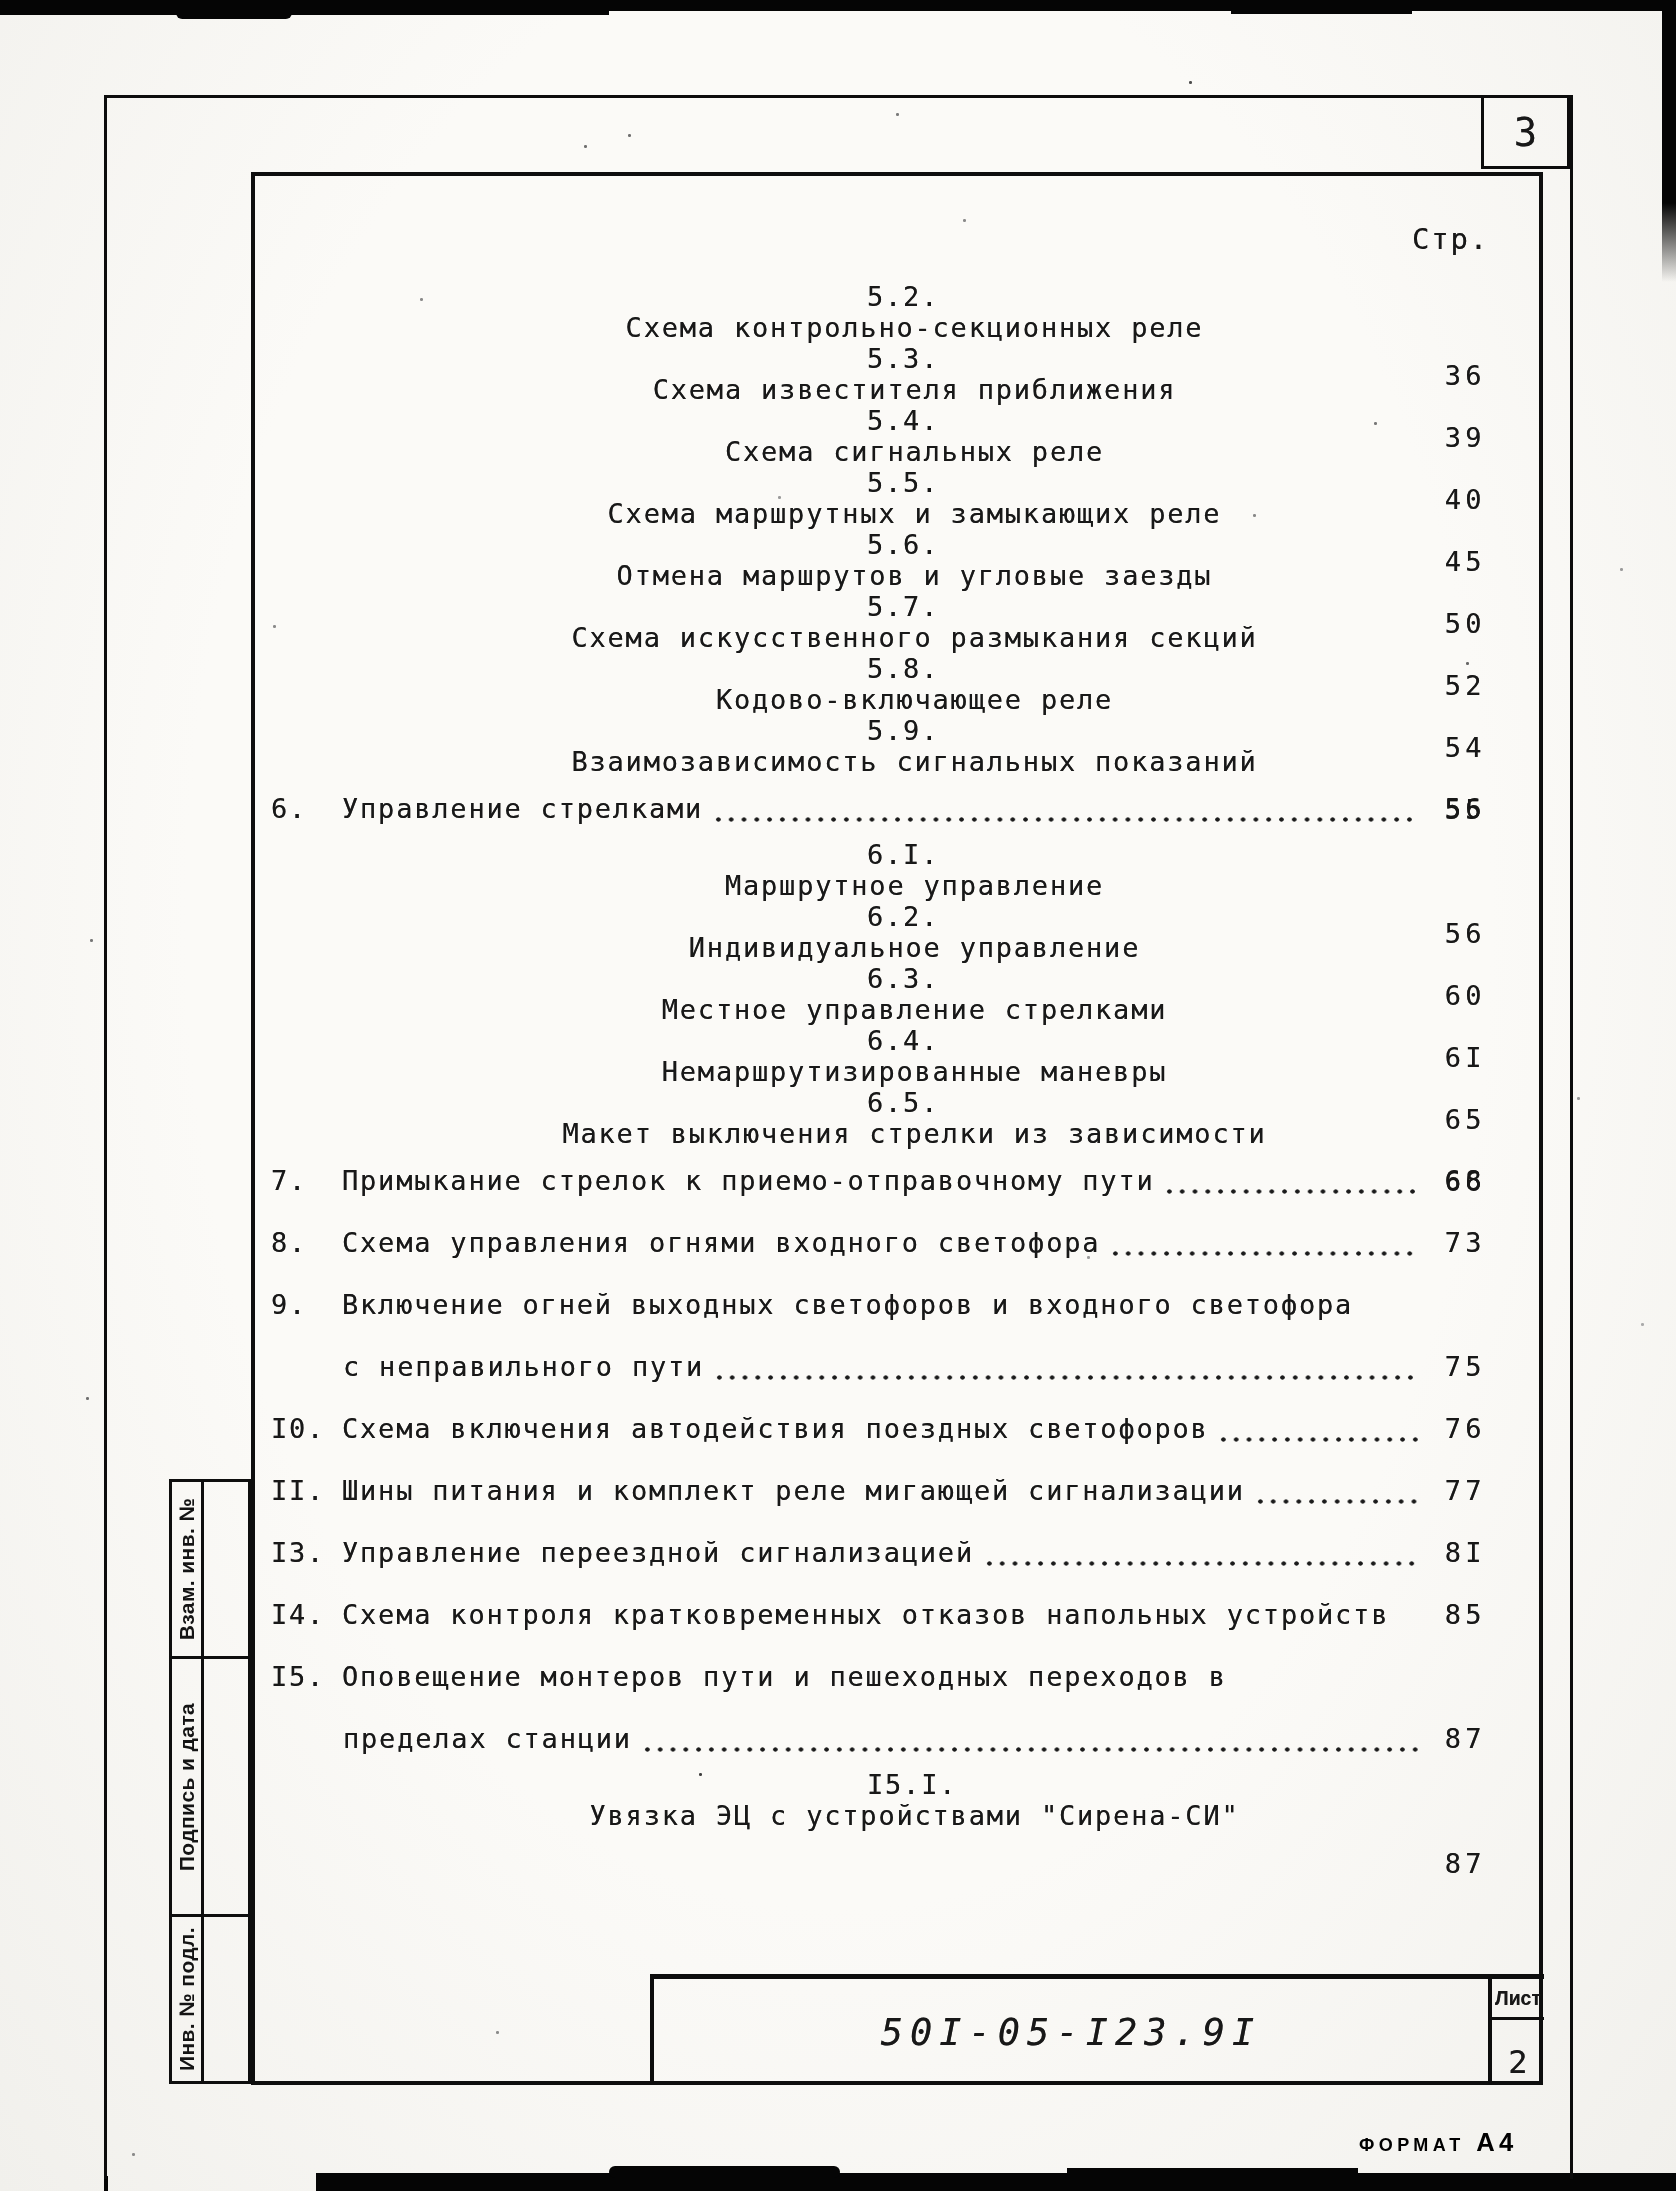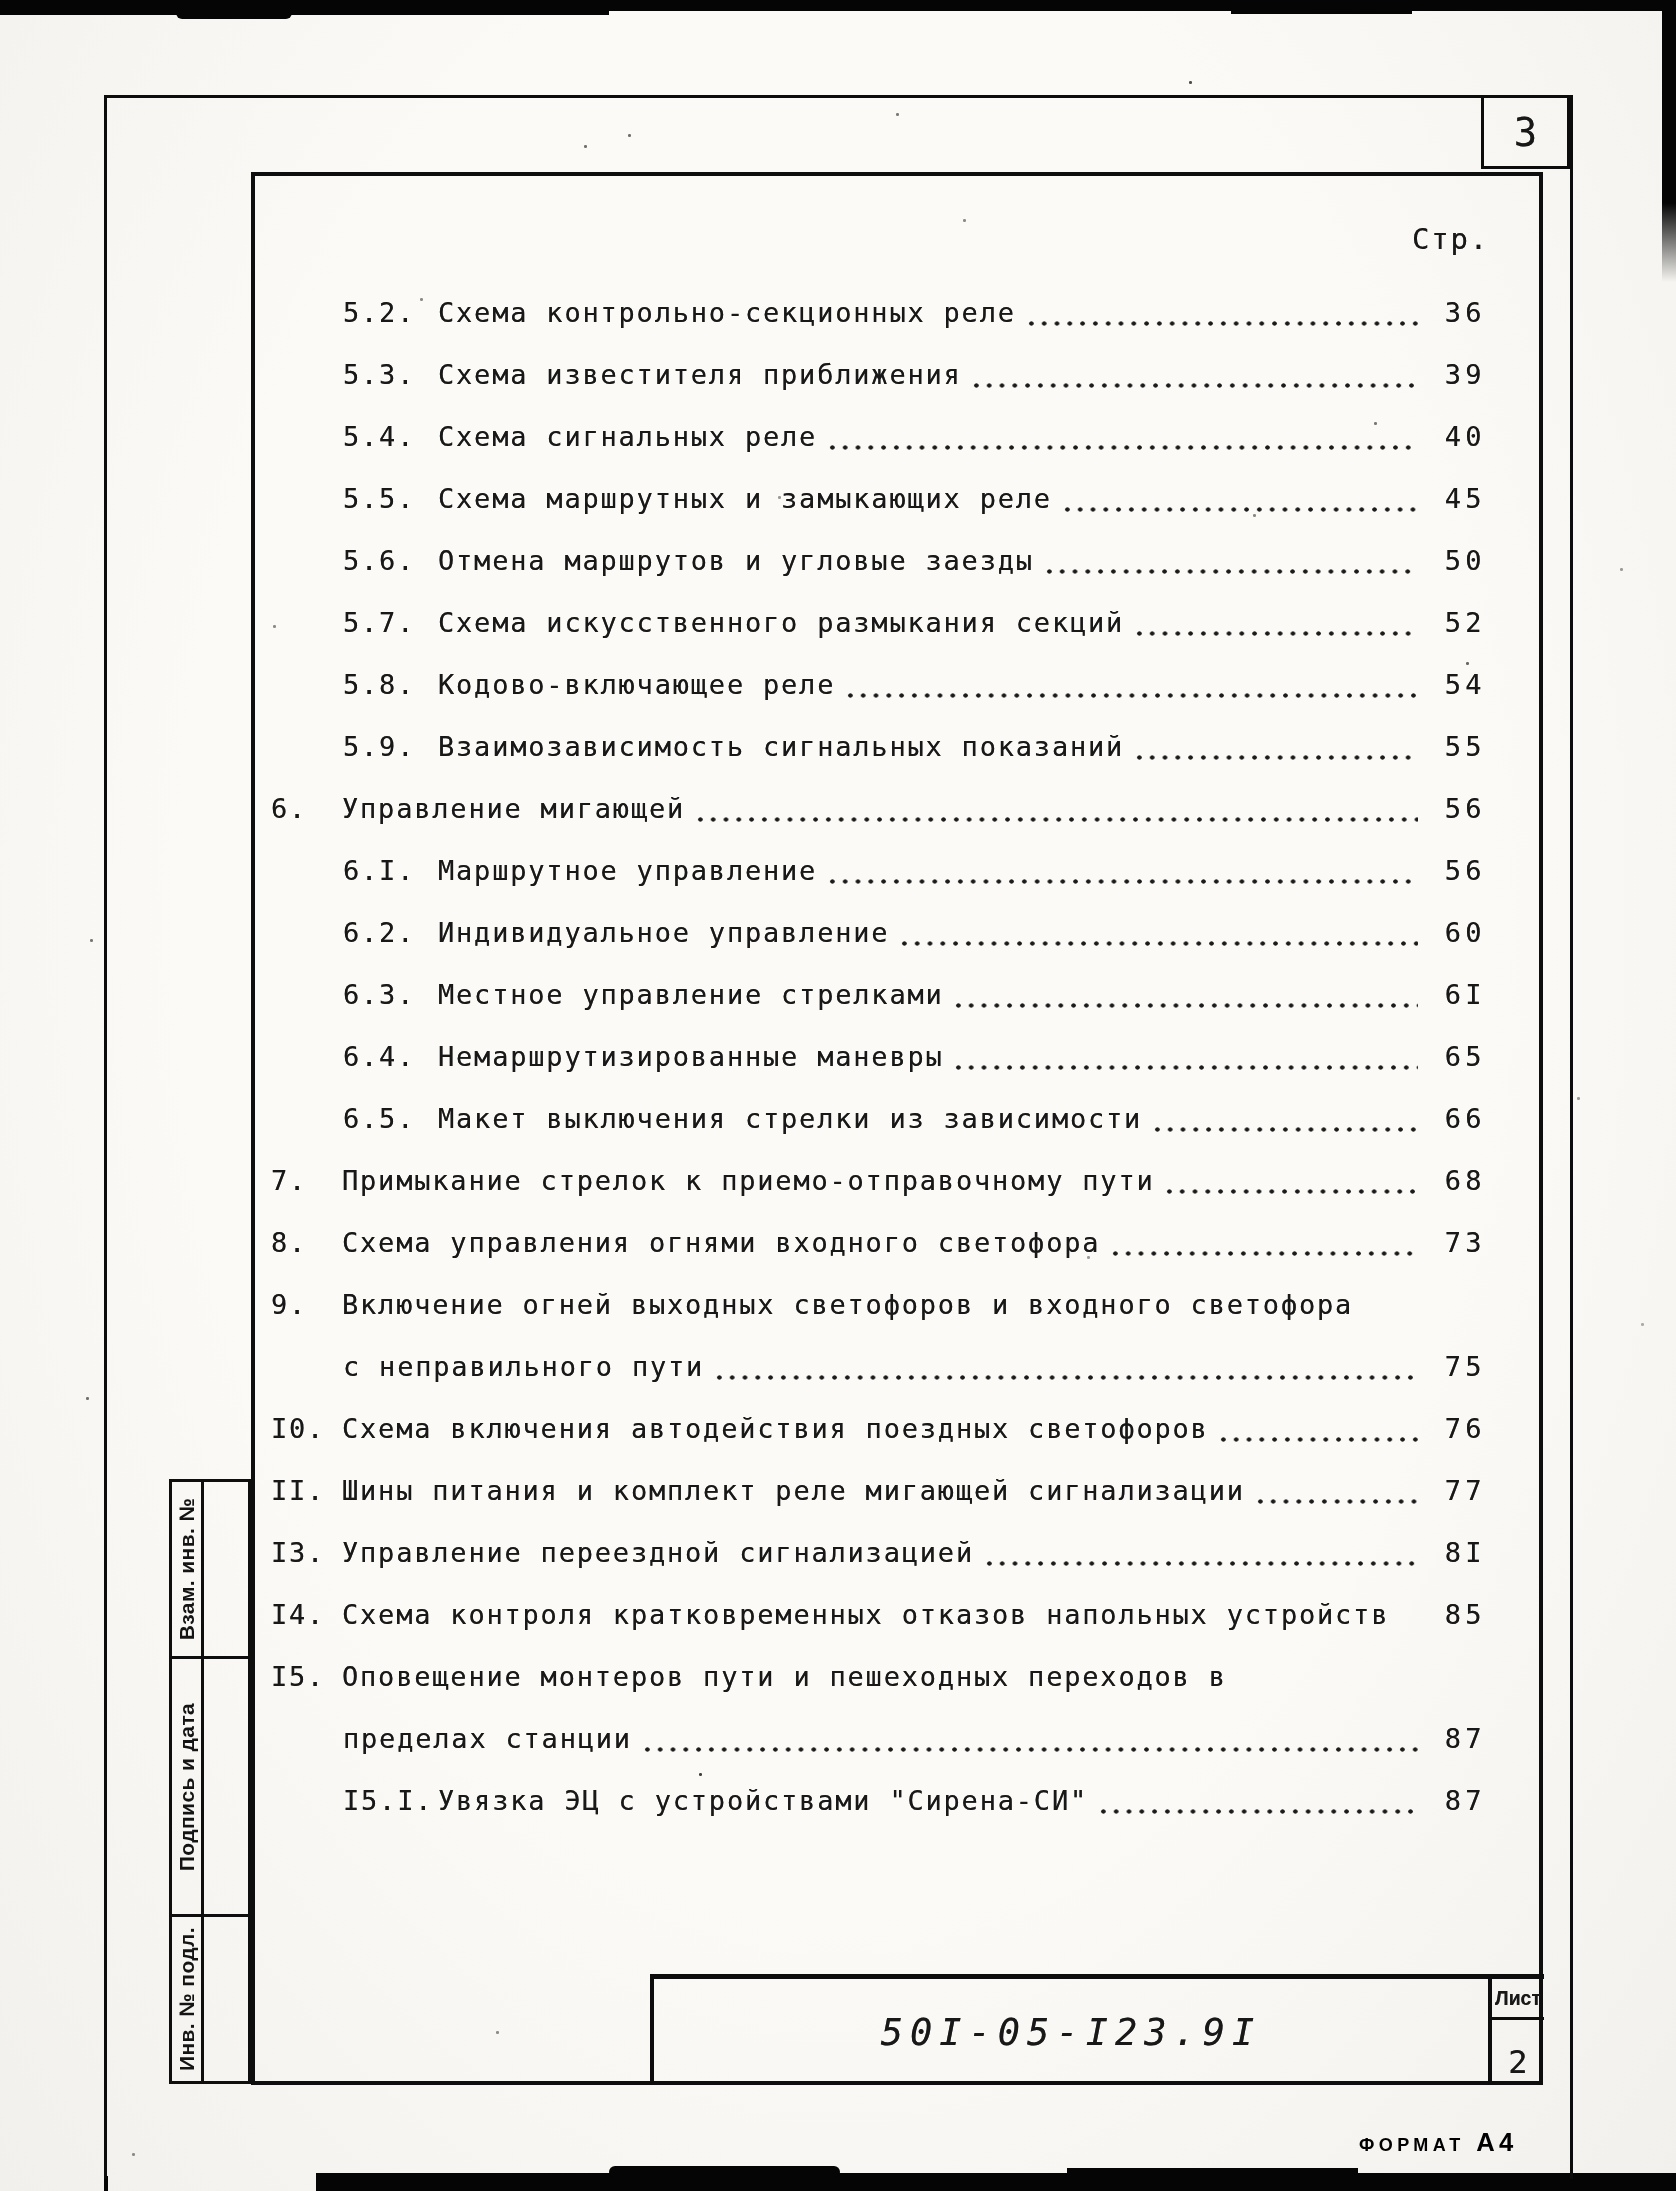--- a/index.html
+++ b/index.html
@@ -38,21 +38,21 @@
   .inner-frame{left:251px;top:172px;width:1292px;height:1913px;box-sizing:border-box;
     border:4.4px solid #0e0e0e;}
 
   
   .str-header{right:187px;top:222px;font-size:29px;letter-spacing:1.8px;}
   .toc{left:251px;top:281px;width:1297px;}
   .row{display:flex;align-items:center;height:62px;box-sizing:border-box;
     font-size:27px;letter-spacing:1.8px;padding-right:62px;white-space:nowrap;}
   .row .num{flex:none;}
   .row.l1{padding-left:20px;}  .row.l1 .num{width:71px;}
-  .row.l2{padding-left:92px;} .row.l2 .num{width:95px;}
+  .row.l2{padding-left:92px;flex-direction:column;} .row.l2 .num{width:95px;}
   .row.cont{padding-left:92px;}
   .row .leader{flex:1 1 auto;height:5.3px;align-self:flex-end;margin:0 12.4px 17px 8.8px;
     background-image:radial-gradient(circle,#1b1b1b 1.9px,rgba(0,0,0,0) 2.6px);
     background-size:12.8px 5.3px;background-repeat:repeat-x;background-position:left center;}
   .row .page{flex:none;margin-left:auto;min-width:56px;text-align:right;letter-spacing:4.4px;}
 
   
   .stamp{left:169px;top:1479px;width:82px;height:605px;display:flex;}
   .stamp-col{box-sizing:border-box;border:3.5px solid #0e0e0e;display:flex;flex-direction:column;}
   .stamp-col.labels{width:35px;}
@@ -149,21 +149,21 @@
         <span class="page">54</span>
       </div>
       <div class="row l2">
         <span class="num">5.9.</span>
         <span class="text">Взаимозависимость сигнальных показаний</span>
         <span class="leader"></span>
         <span class="page">55</span>
       </div>
       <div class="row l1">
         <span class="num">6.</span>
-        <span class="text">Управление мигающей</span>
+        <span class="text">Управление стрелками</span>
         <span class="leader"></span>
         <span class="page">56</span>
       </div>
       <div class="row l2">
         <span class="num">6.I.</span>
         <span class="text">Маршрутное управление</span>
         <span class="leader"></span>
         <span class="page">56</span>
       </div>
       <div class="row l2">

